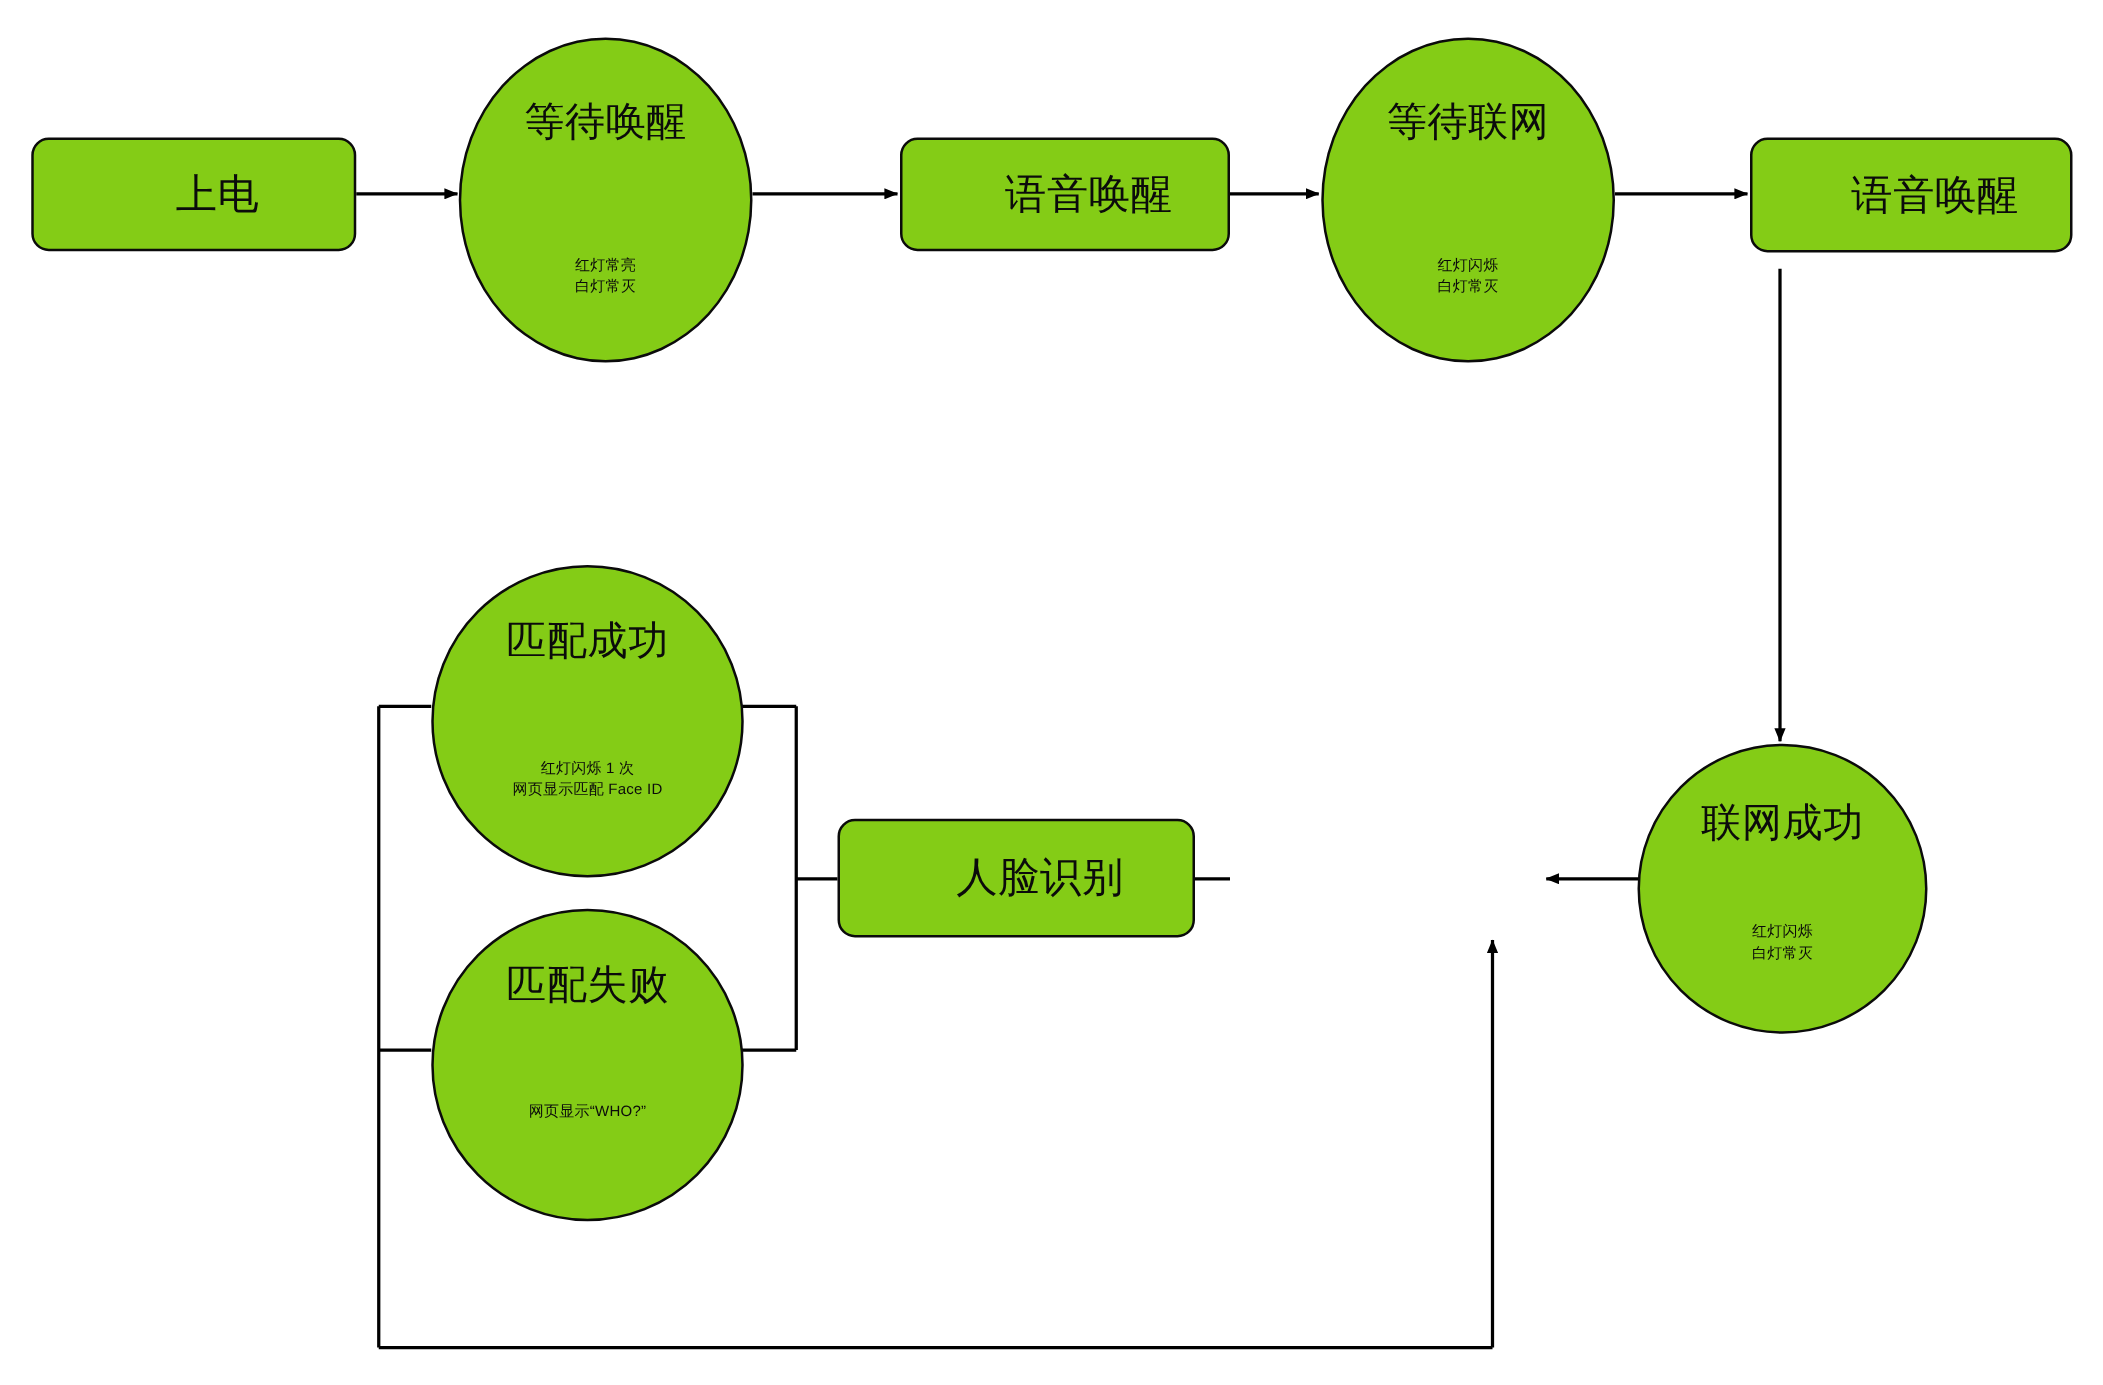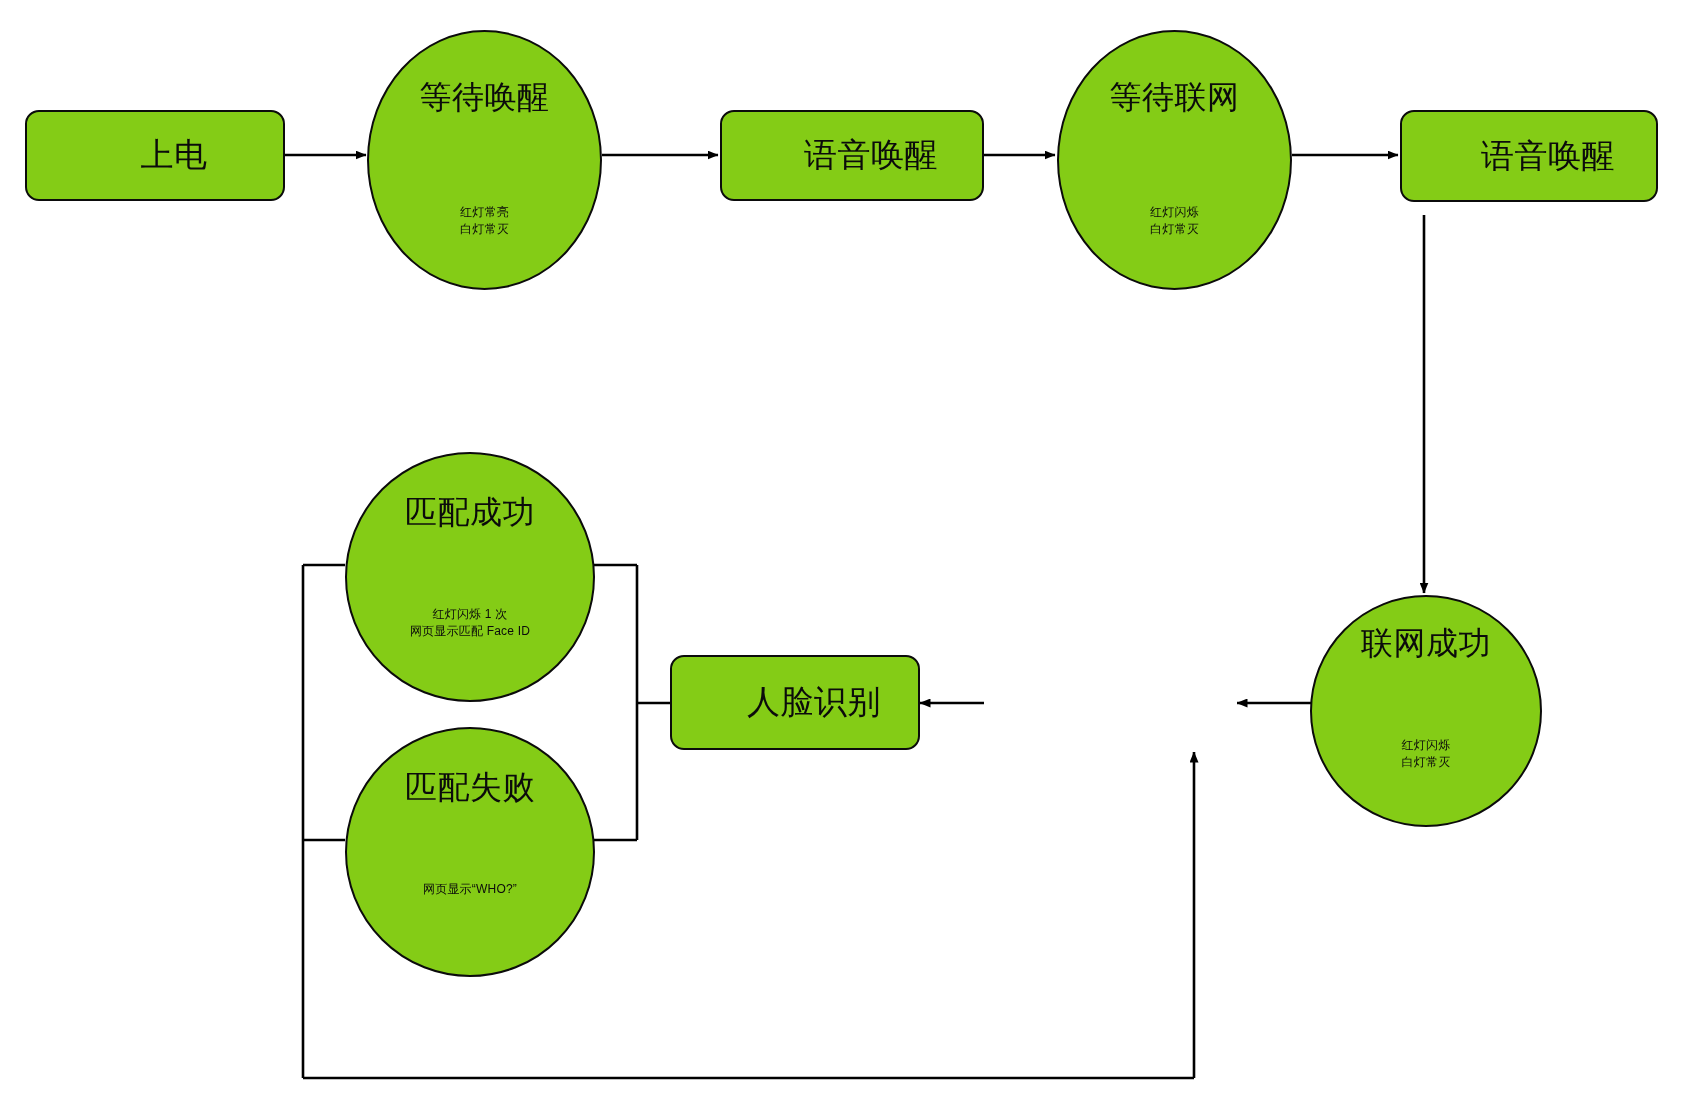--- a/index.html
+++ b/index.html
@@ -141,31 +141,31 @@
       <div class="node-sub">红灯闪烁
 白灯常灭</div>
     </div>
   </div>
 
   <div class="node box" style="left:1400px; top:110px; width:258px; height:92px;">
     <div class="node-title">语音唤醒</div>
   </div>
 
   <div class="node circle" style="left:1310px; top:595px; width:232px; height:232px;">
-    <div class="circle-inner" style="top:31px;font-family:Liberation Mono, monospace;">
+    <div class="circle-inner" style="top:44px;">
       <div class="node-title">联网成功</div>
     </div>
     <div class="circle-inner" style="top:140px;">
       <div class="node-sub">红灯闪烁
 白灯常灭</div>
     </div>
   </div>
 
 
-  <div class="node box" style="left:670px; top:655px; width:250px; height:95px;">
+  <div class="node box" style="left:670px; top:655px; width:286px; height:95px;">
     <div class="node-title">人脸识别</div>
   </div>
 
   <div class="node circle" style="left:345px; top:452px; width:250px; height:250px;">
     <div class="circle-inner" style="top:41px;">
       <div class="node-title">匹配成功</div>
     </div>
     <div class="circle-inner" style="top:152px;">
       <div class="node-sub">红灯闪烁 1 次
 网页显示匹配 Face ID</div>

